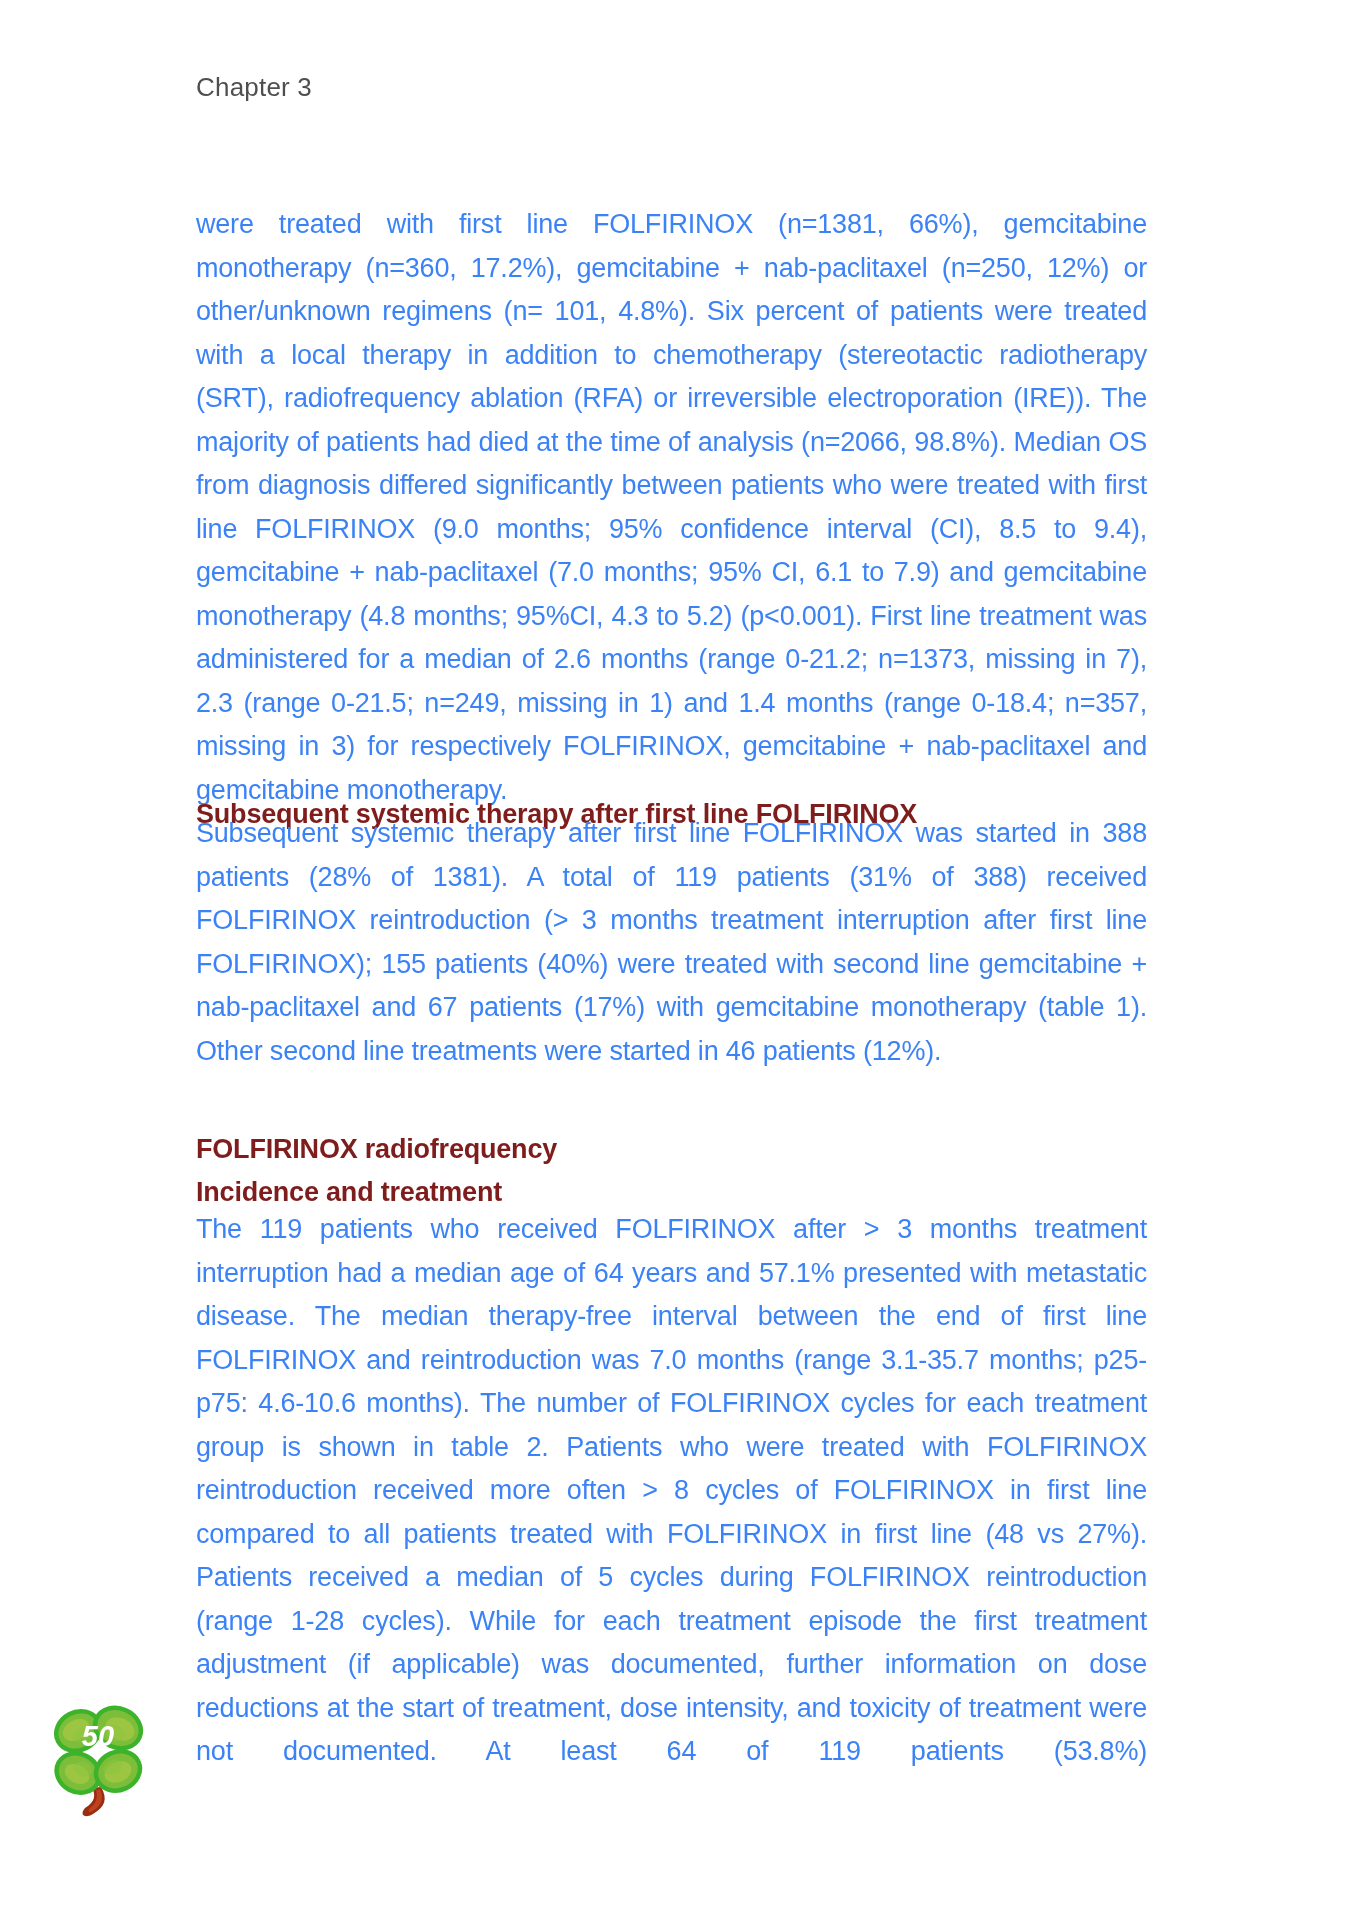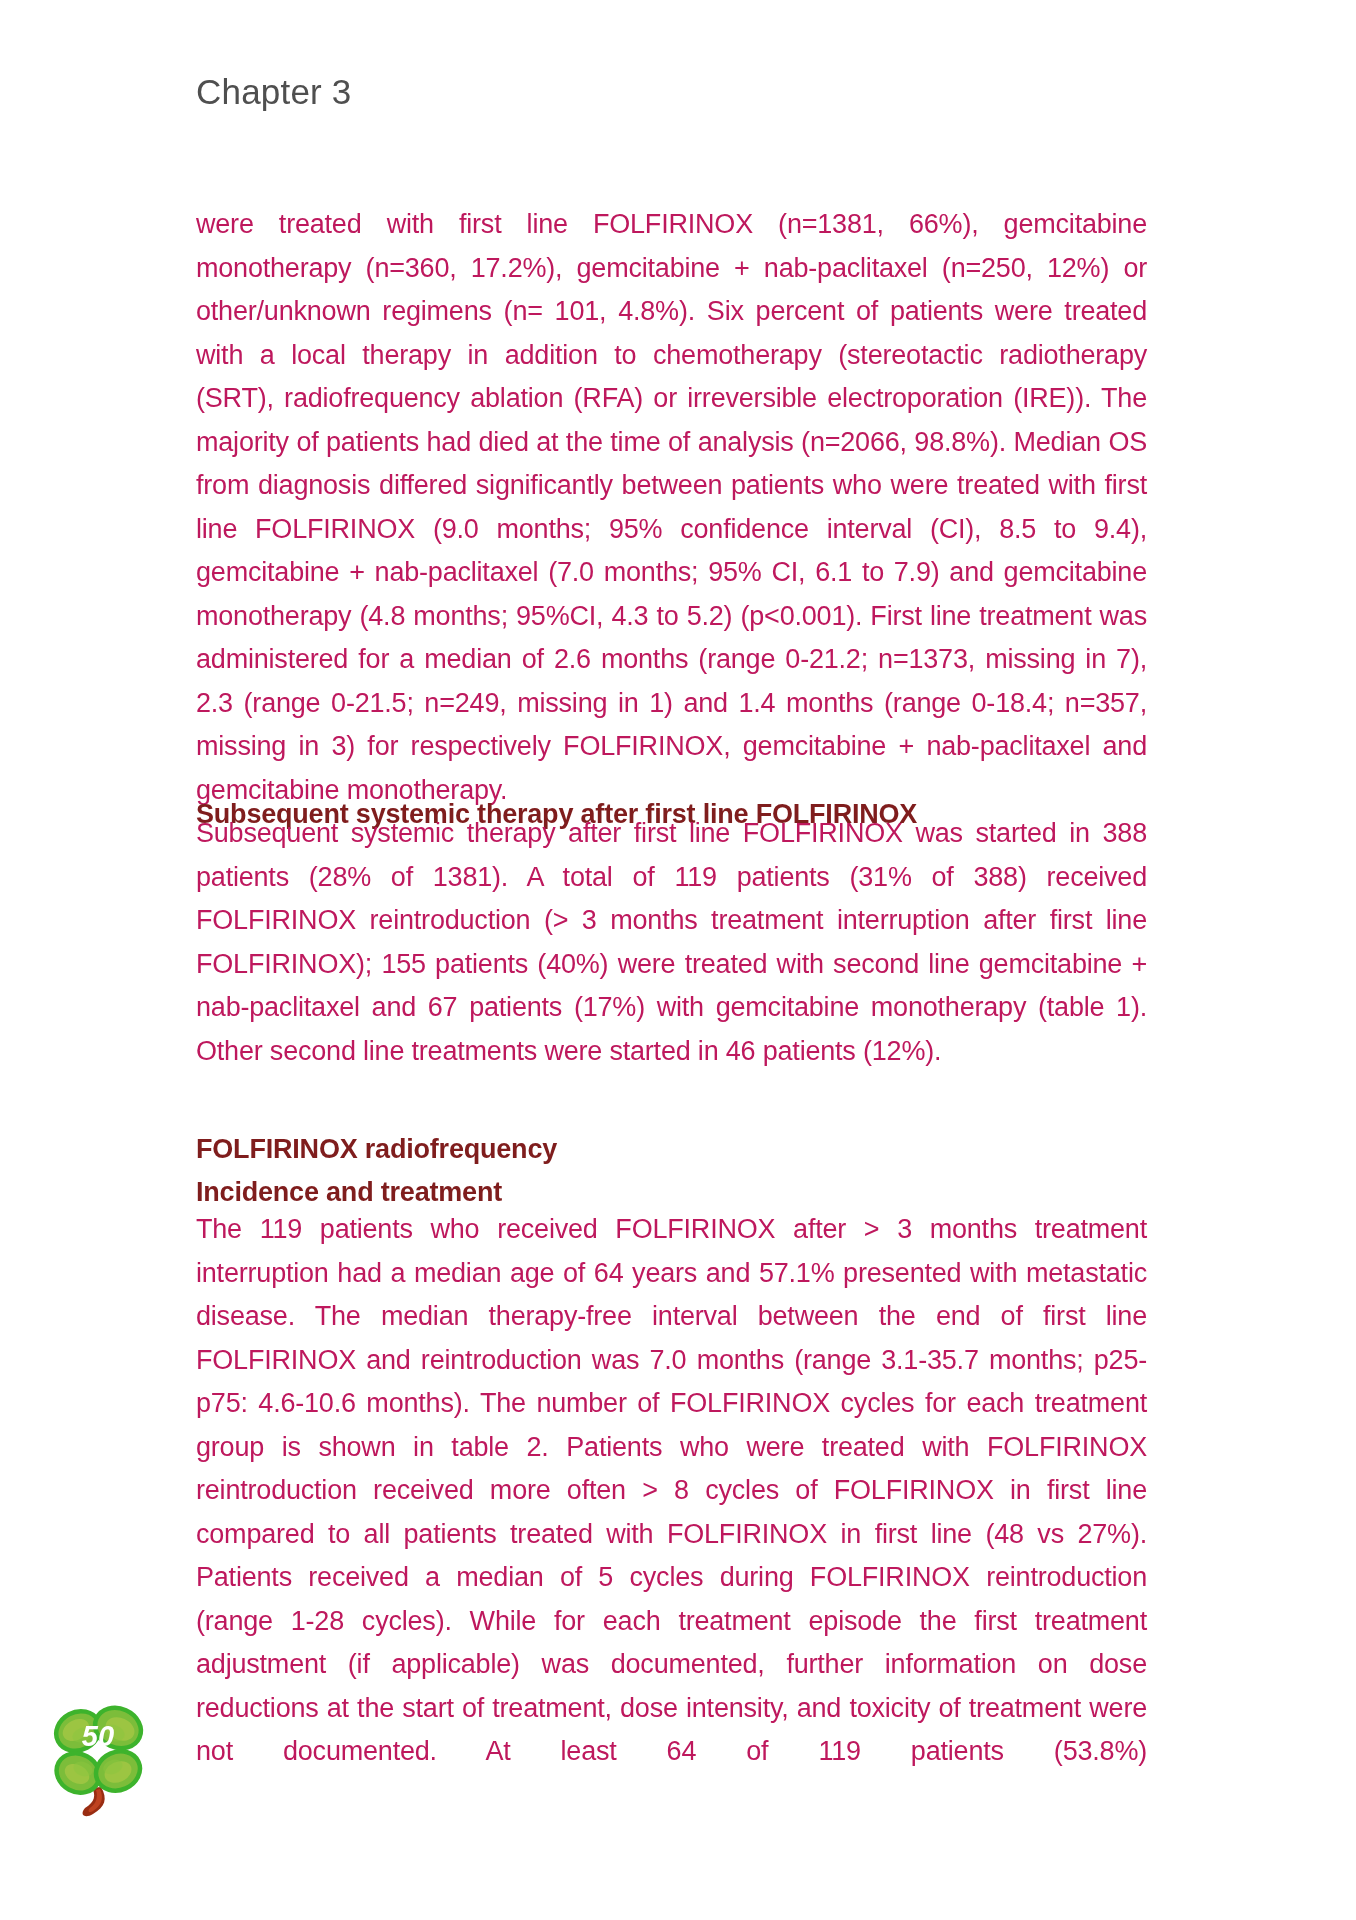--- a/index.html
+++ b/index.html
@@ -9,31 +9,31 @@
     position: relative;
     background: #ffffff;
     font-family: "Liberation Sans", sans-serif;
     overflow: hidden;
   }
   .abs { position: absolute; }
 
   .running-header {
     left: 196px;
     top: 72px;
-    font-size: 35px;
+    font-size: 26px;
     color: #4f4f4f;
     letter-spacing: 0.2px;
   }
 
   .body-block {
     left: 196px;
     width: 951px;
     font-size: 27px;
     line-height: 43.5px;
-    color: #be185d;
+    color: #3b82f6;
     letter-spacing: -0.2px;
     text-align: justify;
   }
 
   .para1 { top: 203px; }
   .para2 { top: 812px; }
   .para3 { top: 1208px; text-align-last: justify; }
 
   .section-heading {
     left: 196px;

